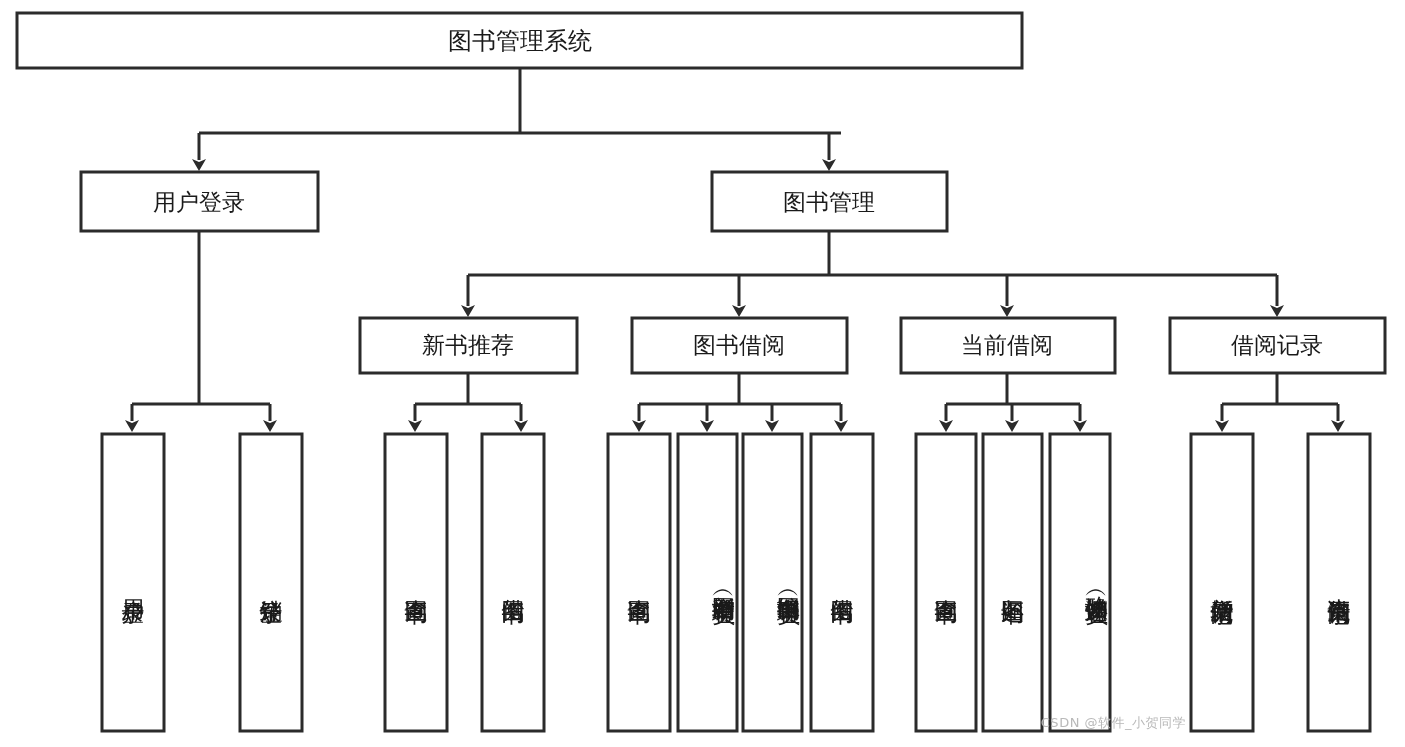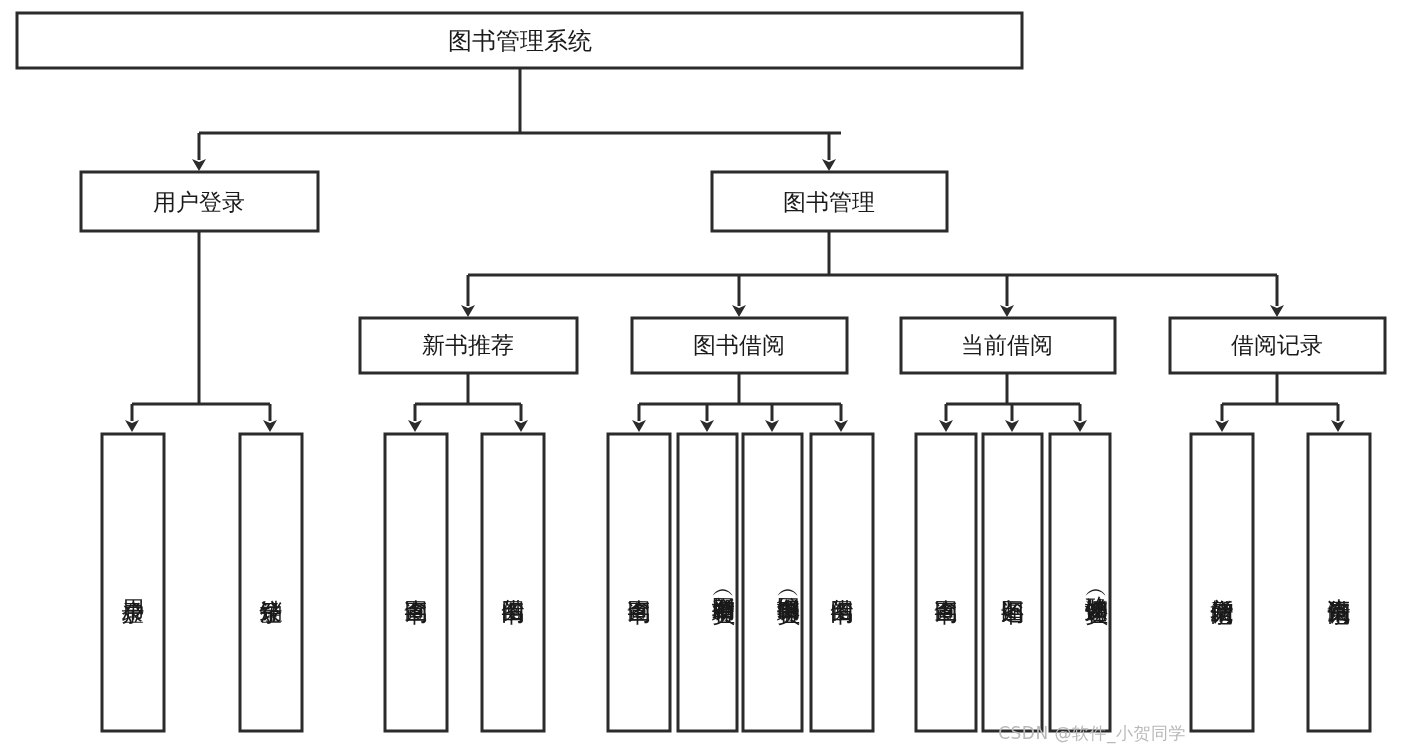--- a/index.html
+++ b/index.html
@@ -64,23 +64,23 @@
     font-size: 23px;
     line-height: 1.18;
     letter-spacing: 1px;
     color: #1a1a1a;
     white-space: nowrap;
     pointer-events: none;
   }
   .watermark {
     position: absolute;
     right: 8px;
-    bottom: 2px;
-    font-family: "DejaVu Sans", "Liberation Sans", sans-serif;
-    font-size: 17px;
+    bottom: 15px;
+    font-family: "DejaVu Sans", "Liberation Sans", sans-serif;
+    font-size: 13px;
     color: #b9b9b9;
     letter-spacing: 0.5px;
     white-space: nowrap;
   }
 </style>
 </head>
 <body>
 
 <div id="diagram-root">
 

